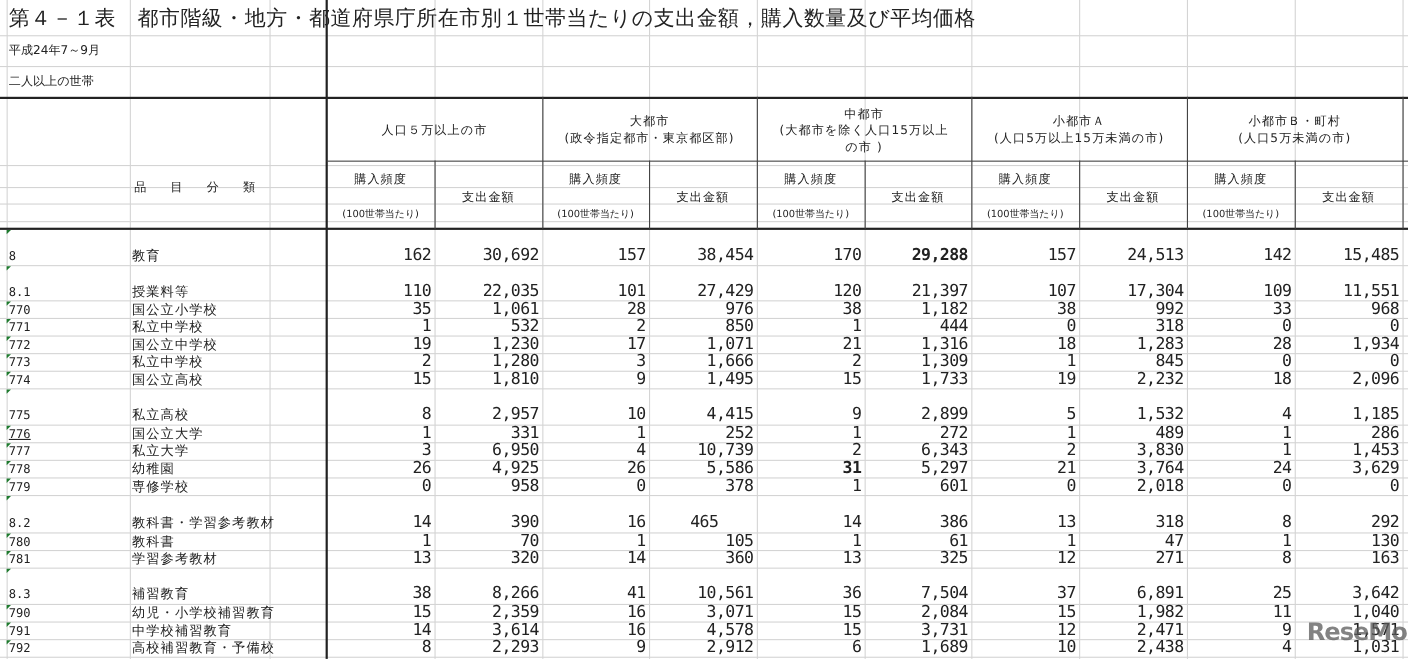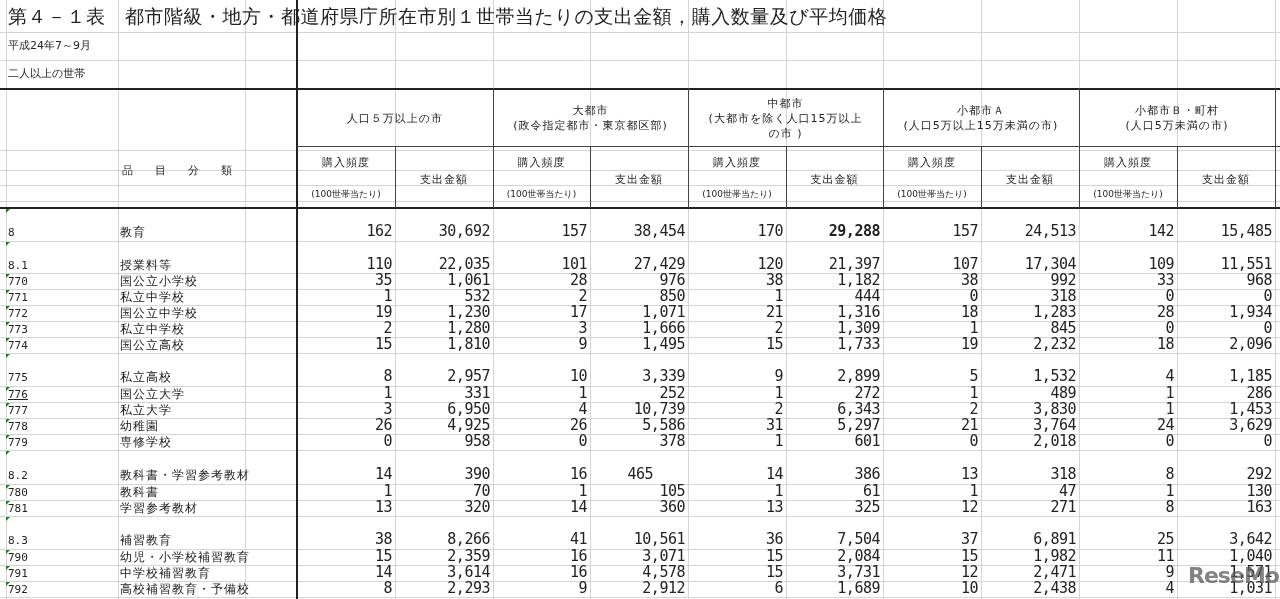--- a/index.html
+++ b/index.html
@@ -245,21 +245,21 @@
         <div class="num" style="left: 1079px; width: 95px; top: -2px;">18</div>
         <div class="num" style="left: 1177px; width: 95px; top: -2px;">2,096</div>
       </div>
       <div class="row" style="top: 369px;">
         <div class="tri" style="top: -15px;"></div>
         <div class="code" style="top: 2px;">775</div>
         <div class="name" style="top: 0px;">私立高校</div>
         <div class="num" style="left: 297px; width: 95px; top: -2px;">8</div>
         <div class="num" style="left: 395px; width: 95px; top: -2px;">2,957</div>
         <div class="num" style="left: 493px; width: 94px; top: -2px;">10</div>
-        <div class="num" style="left: 590px; width: 95px; top: -2px;">3,339</div>
+        <div class="num" style="left: 590px; width: 95px; top: -2px;">4,415</div>
         <div class="num" style="left: 688px; width: 95px; top: -2px;">9</div>
         <div class="num" style="left: 786px; width: 94px; top: -2px;">2,899</div>
         <div class="num" style="left: 883px; width: 95px; top: -2px;">5</div>
         <div class="num" style="left: 981px; width: 95px; top: -2px;">1,532</div>
         <div class="num" style="left: 1079px; width: 95px; top: -2px;">4</div>
         <div class="num" style="left: 1177px; width: 95px; top: -2px;">1,185</div>
       </div>
       <div class="row" style="top: 386px;">
         <div class="tri" style="top: 1px;"></div>
         <div class="code" style="top: 2px; text-decoration: underline;">776</div>
@@ -291,21 +291,21 @@
         <div class="num" style="left: 1177px; width: 95px; top: -2px;">1,453</div>
       </div>
       <div class="row" style="top: 418px;">
         <div class="tri" style="top: 1px;"></div>
         <div class="code" style="top: 2px;">778</div>
         <div class="name" style="top: 0px;">幼稚園</div>
         <div class="num" style="left: 297px; width: 95px; top: -2px;">26</div>
         <div class="num" style="left: 395px; width: 95px; top: -2px;">4,925</div>
         <div class="num" style="left: 493px; width: 94px; top: -2px;">26</div>
         <div class="num" style="left: 590px; width: 95px; top: -2px;">5,586</div>
-        <div class="num" style="left: 688px; width: 95px; top: -2px;">31</div>
+        <div class="num" style="left: 688px; width: 95px; top: -2px; font-weight: bold;">31</div>
         <div class="num" style="left: 786px; width: 94px; top: -2px;">5,297</div>
         <div class="num" style="left: 883px; width: 95px; top: -2px;">21</div>
         <div class="num" style="left: 981px; width: 95px; top: -2px;">3,764</div>
         <div class="num" style="left: 1079px; width: 95px; top: -2px;">24</div>
         <div class="num" style="left: 1177px; width: 95px; top: -2px;">3,629</div>
       </div>
       <div class="row" style="top: 434px;">
         <div class="tri" style="top: 1px;"></div>
         <div class="code" style="top: 2px;">779</div>
         <div class="name" style="top: 0px;">専修学校</div>

